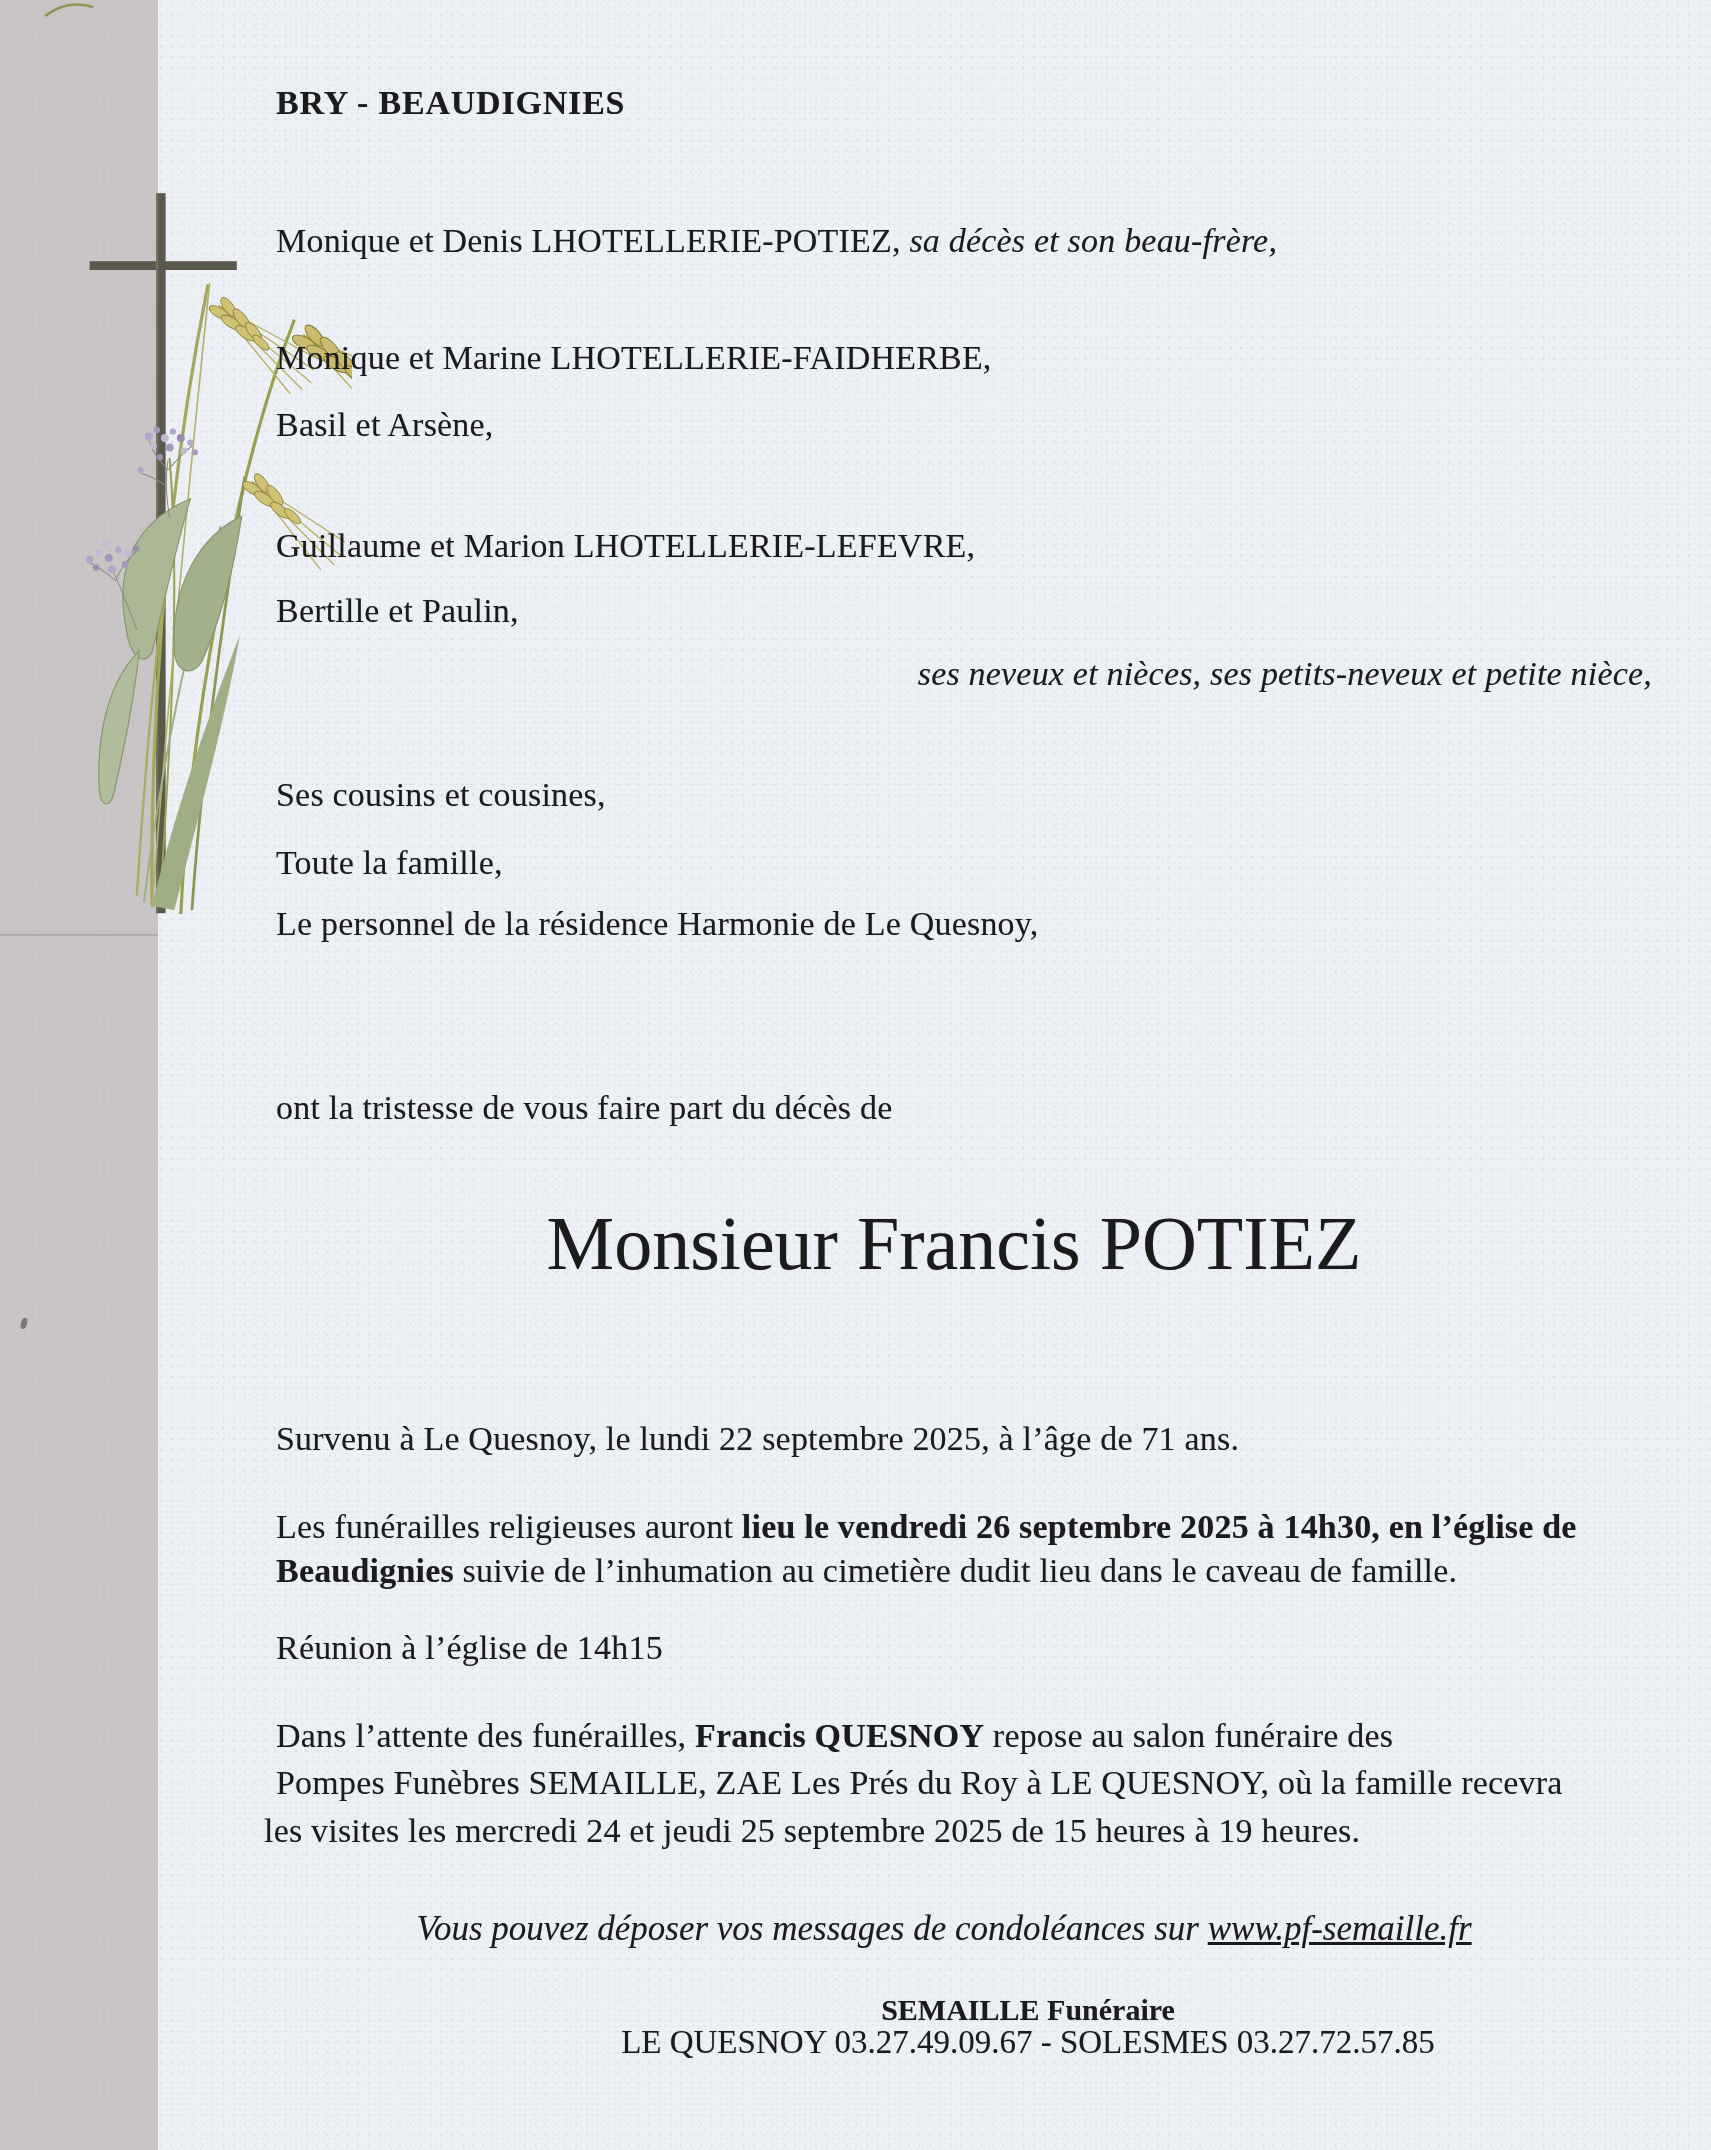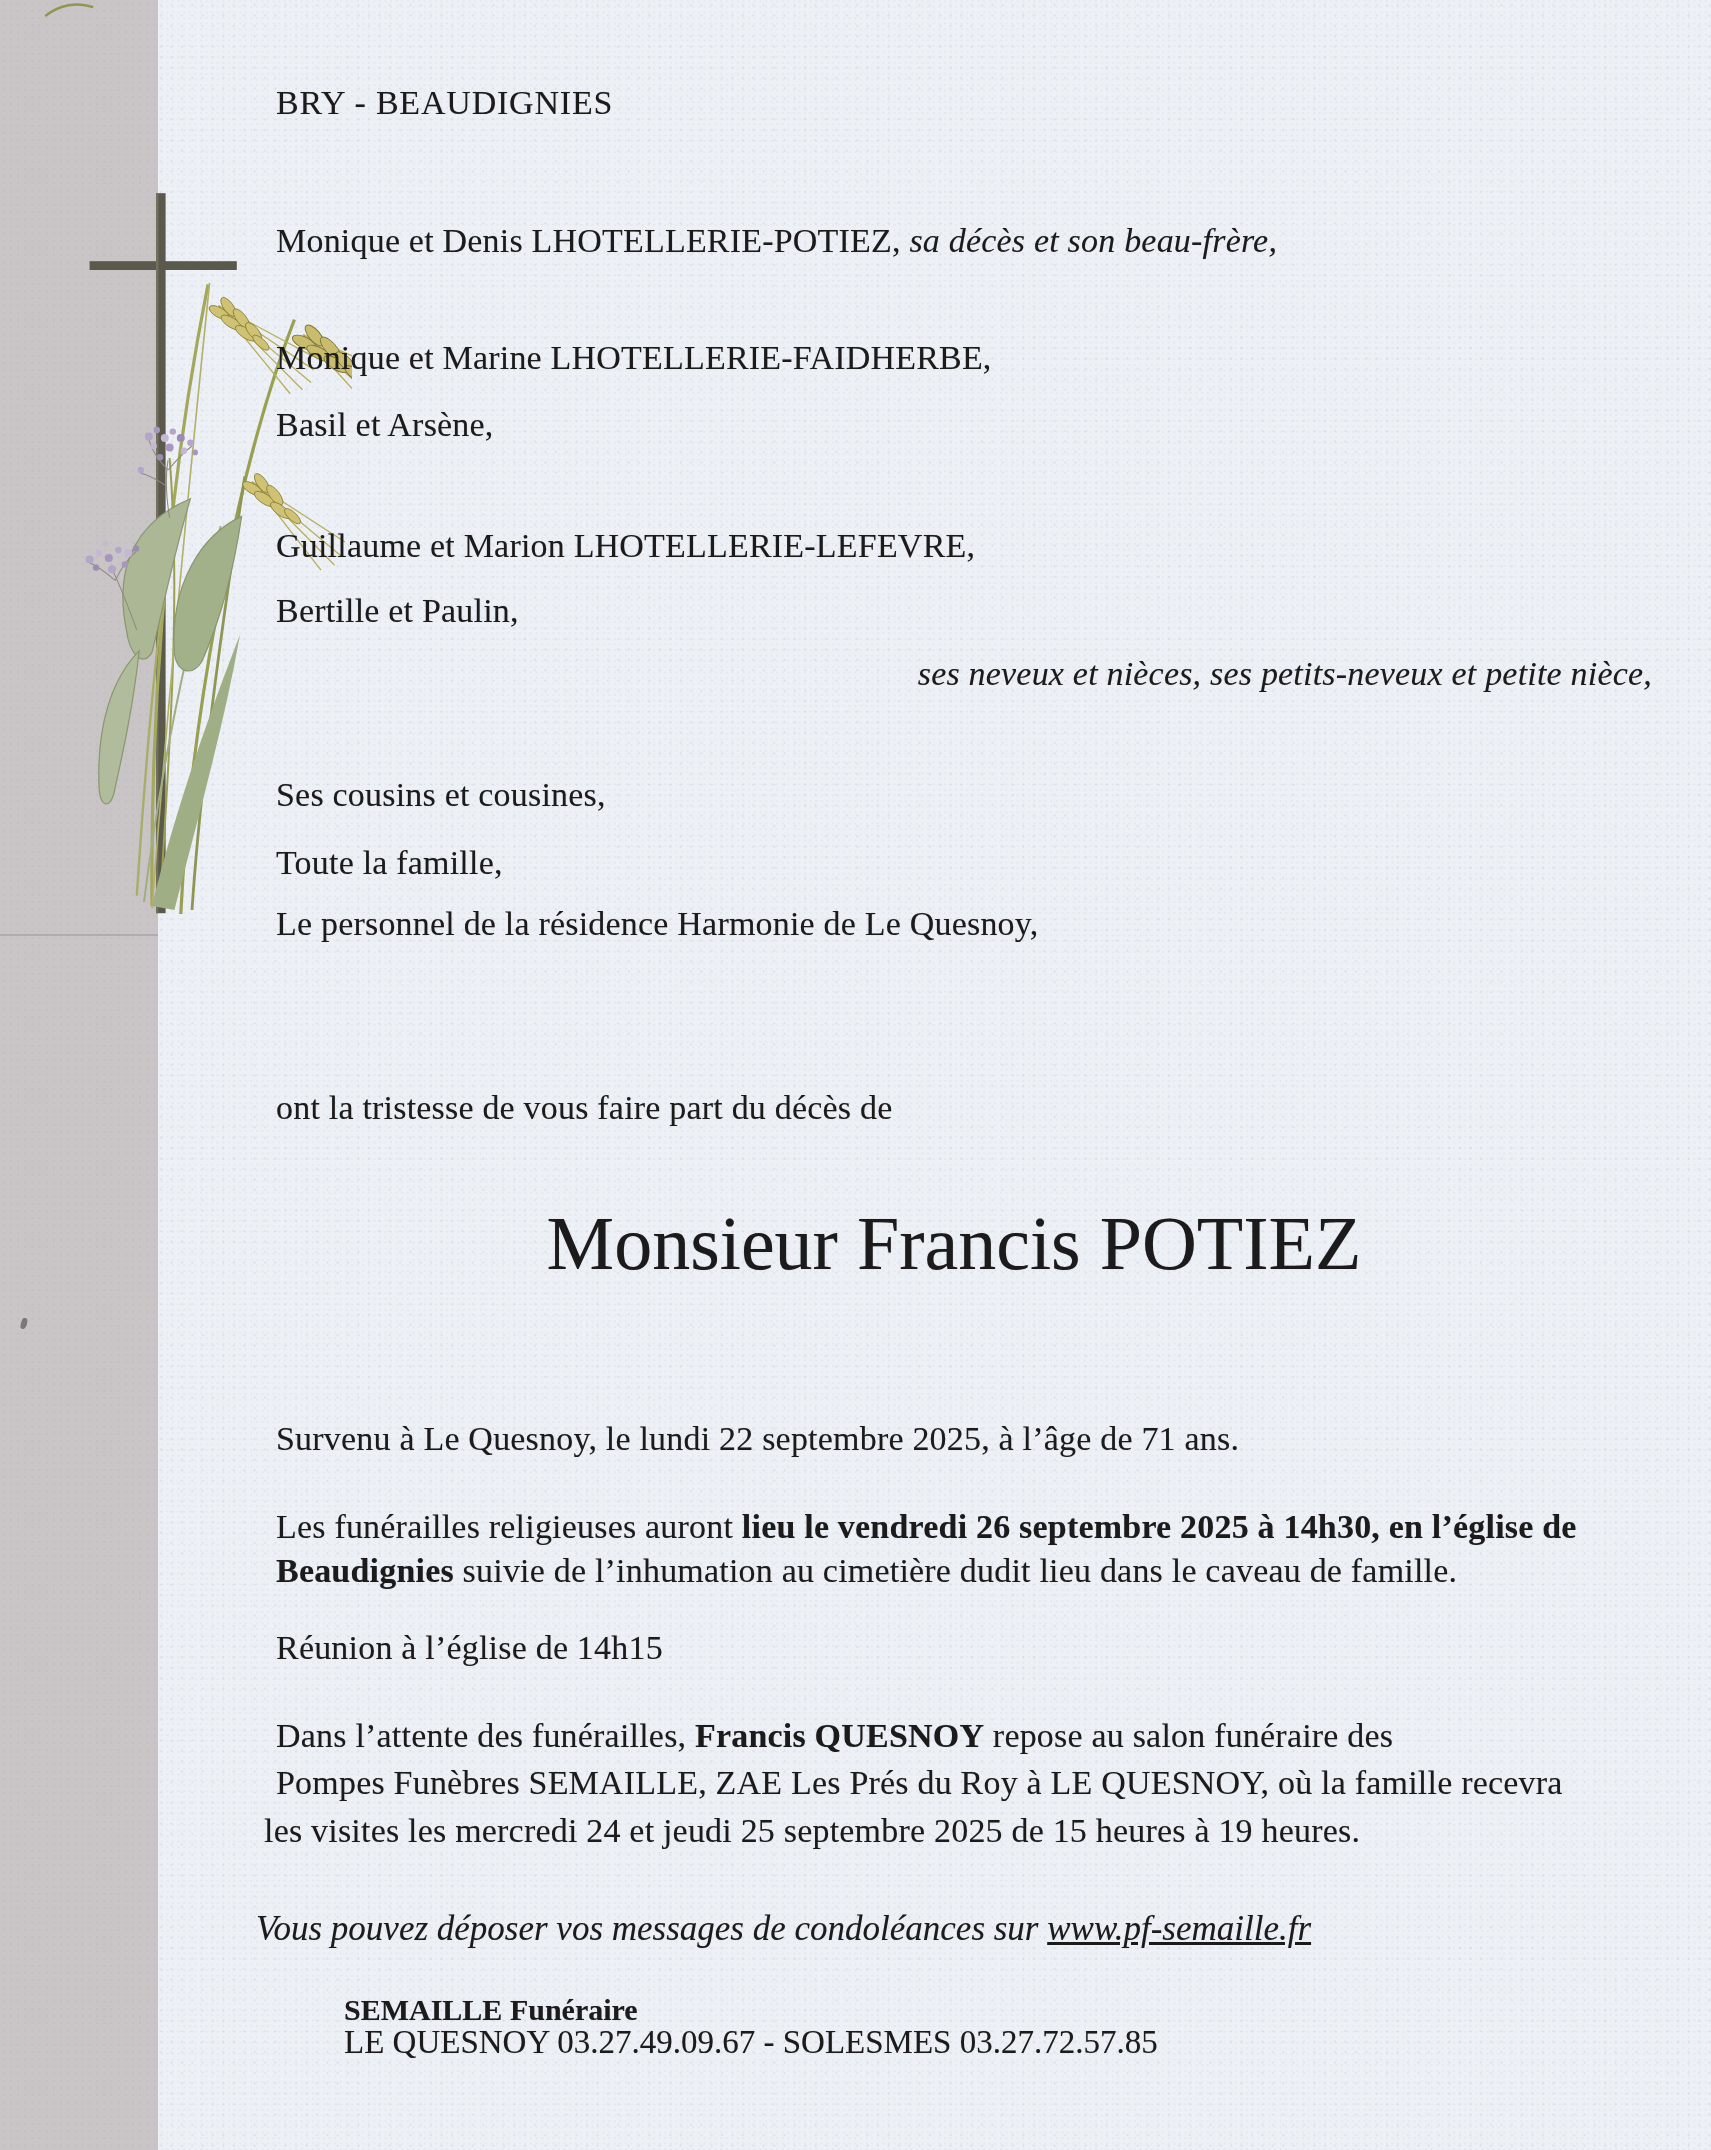--- a/index.html
+++ b/index.html
@@ -31,27 +31,27 @@
     position:absolute;left:21px;top:1318px;width:5.6px;height:11.2px;
     border-radius:50% 50% 60% 40%;
     background:rgba(60,55,58,.55);
     transform:rotate(14deg);
   }
   .line{position:absolute;white-space:nowrap;font-size:34px;letter-spacing:0.2px;
         text-shadow:0 0 0.8px rgba(10,10,10,.28);}
   .b{font-weight:bold;}
   .i{font-style:italic;}
   .u{text-decoration:underline;}
-  .town{font-weight:normal;font-size:34px;letter-spacing:0.8px;}
+  .town{font-weight:bold;font-size:34px;letter-spacing:0.8px;}
   .title{
     position:absolute;left:258px;top:1200px;width:1392px;
     text-align:center;font-size:76px;font-weight:normal;white-space:nowrap;
     text-shadow:0 0 0.8px rgba(10,10,10,.35);
   }
-  .center-block{position:absolute;text-align:left;white-space:nowrap;
+  .center-block{position:absolute;text-align:center;white-space:nowrap;
         text-shadow:0 0 0.8px rgba(10,10,10,.28);}
   .condolences{left:256px;top:1909px;width:1376px;font-size:35px;font-style:italic;}
   .foot-company{left:344px;top:1993px;width:1368px;font-size:30px;font-weight:bold;}
   .foot-contacts{left:344px;top:2024px;width:1368px;font-size:33px;font-weight:normal;}
   .decor-svg{position:absolute;left:32px;top:182px;width:320px;height:752px;}
   .edge-svg{position:absolute;left:42px;top:0;width:56px;height:17.6px;}
 </style>
 </head>
 <body>
 

